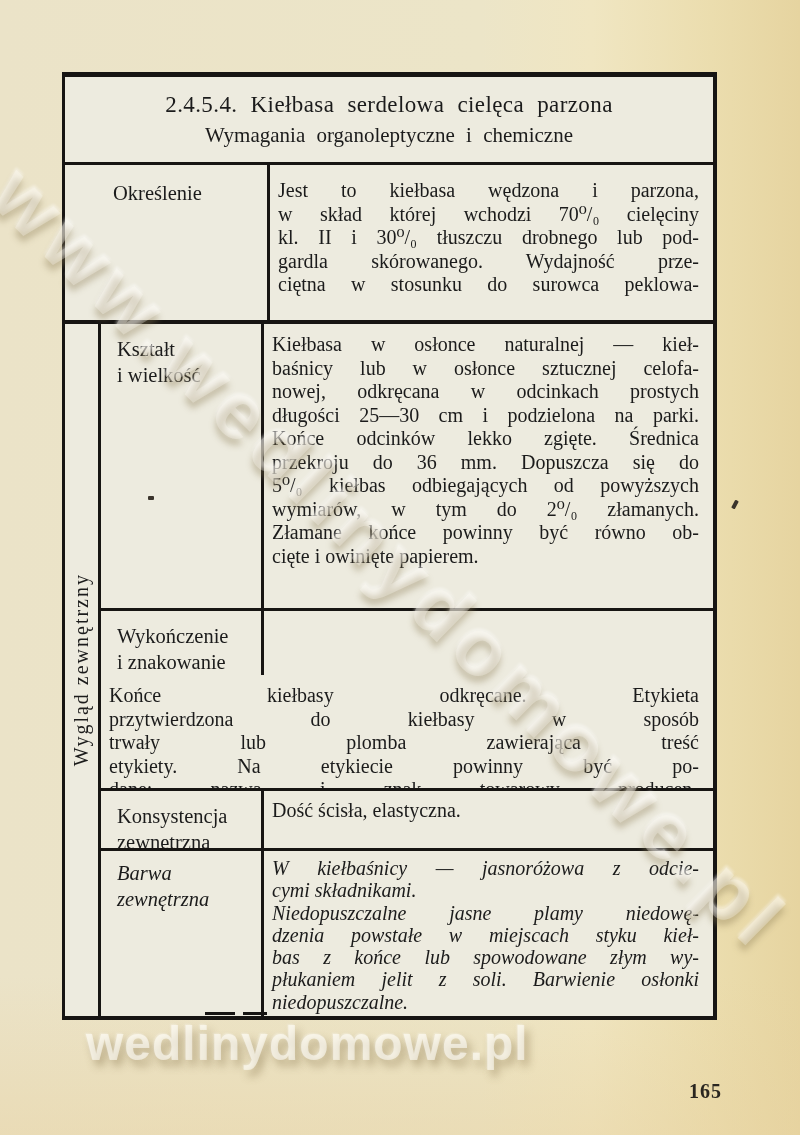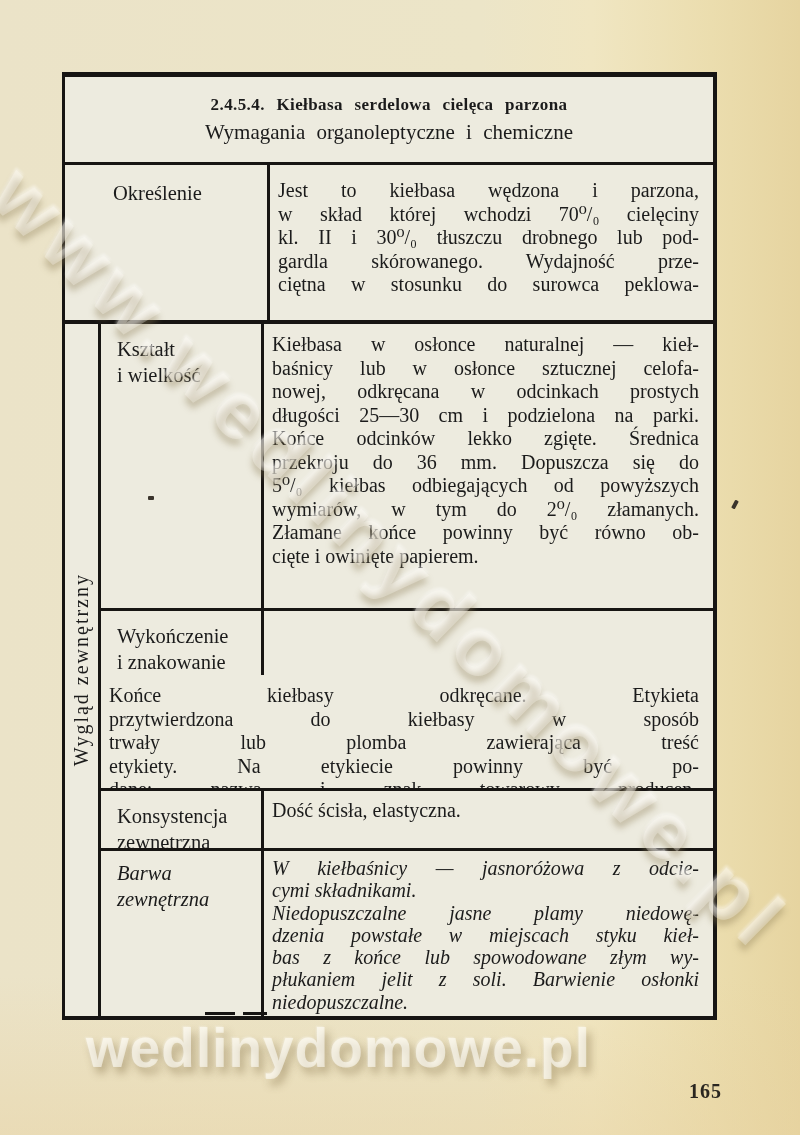--- a/index.html
+++ b/index.html
@@ -18,21 +18,21 @@
   .spec-table{
     position:absolute;left:62px;top:72px;width:655px;height:948px;
     box-sizing:border-box;background:#edebdf;
     border:3px solid #171513;border-top-width:5px;border-bottom-width:4px;border-right-width:4px;
     display:flex;flex-direction:column;z-index:2;
   }
   .title-block{
     height:85px;border-bottom:3px solid #171513;box-sizing:content-box;
     display:flex;flex-direction:column;justify-content:center;align-items:center;gap:5px;
   }
-  .title-main{font-weight:bold;font-size:17px;word-spacing:7px;letter-spacing:.4px;}
+  .title-main{font-weight:normal;font-size:23px;word-spacing:7px;letter-spacing:.4px;}
   .title-sub{font-size:21px;word-spacing:6px;}
 
   .row1{display:flex;height:155px;border-bottom:4px solid #171513;box-sizing:content-box;}
   .row1 .label-cell{width:205px;border-right:3px solid #171513;box-sizing:border-box;
     padding:15px 0 0 48px;font-size:20.5px;line-height:26px;}
   .row1 .content-cell{flex:1;padding:14px 14px 0 8px;overflow:hidden;}
 
   .group{flex:1;display:flex;min-height:0;}
   .side-col{width:36px;border-right:3px solid #171513;box-sizing:border-box;
     display:flex;align-items:center;justify-content:center;}
@@ -63,21 +63,21 @@
     position:absolute;left:38px;top:148px;transform:rotate(44.5deg);transform-origin:0 0;
     font-family:"Liberation Sans","DejaVu Sans",sans-serif;font-weight:bold;
     font-size:80px;letter-spacing:8px;white-space:nowrap;
     color:rgba(255,253,245,0.30);
     text-shadow:4px 5px 6px rgba(140,124,84,0.38), -2px -2px 3px rgba(255,255,255,0.42);
     pointer-events:none;z-index:6;
   }
   .wm-bottom{
     position:absolute;left:86px;top:1016px;
     font-family:"Liberation Sans","DejaVu Sans",sans-serif;font-weight:bold;
-    font-size:55px;letter-spacing:1px;white-space:nowrap;
+    font-size:48px;letter-spacing:1px;white-space:nowrap;
     color:rgba(255,253,246,0.60);
     text-shadow:4px 6px 8px rgba(125,104,62,0.45), -1px -1px 2px rgba(255,255,255,0.35);
     pointer-events:none;z-index:6;
   }
 
   .page-no{position:absolute;left:689px;top:1080px;font-size:20px;font-weight:bold;
     letter-spacing:1px;color:#2a2620;z-index:3;}
 
   
   .dash-artifact{position:absolute;height:3px;background:#171513;z-index:2;}

